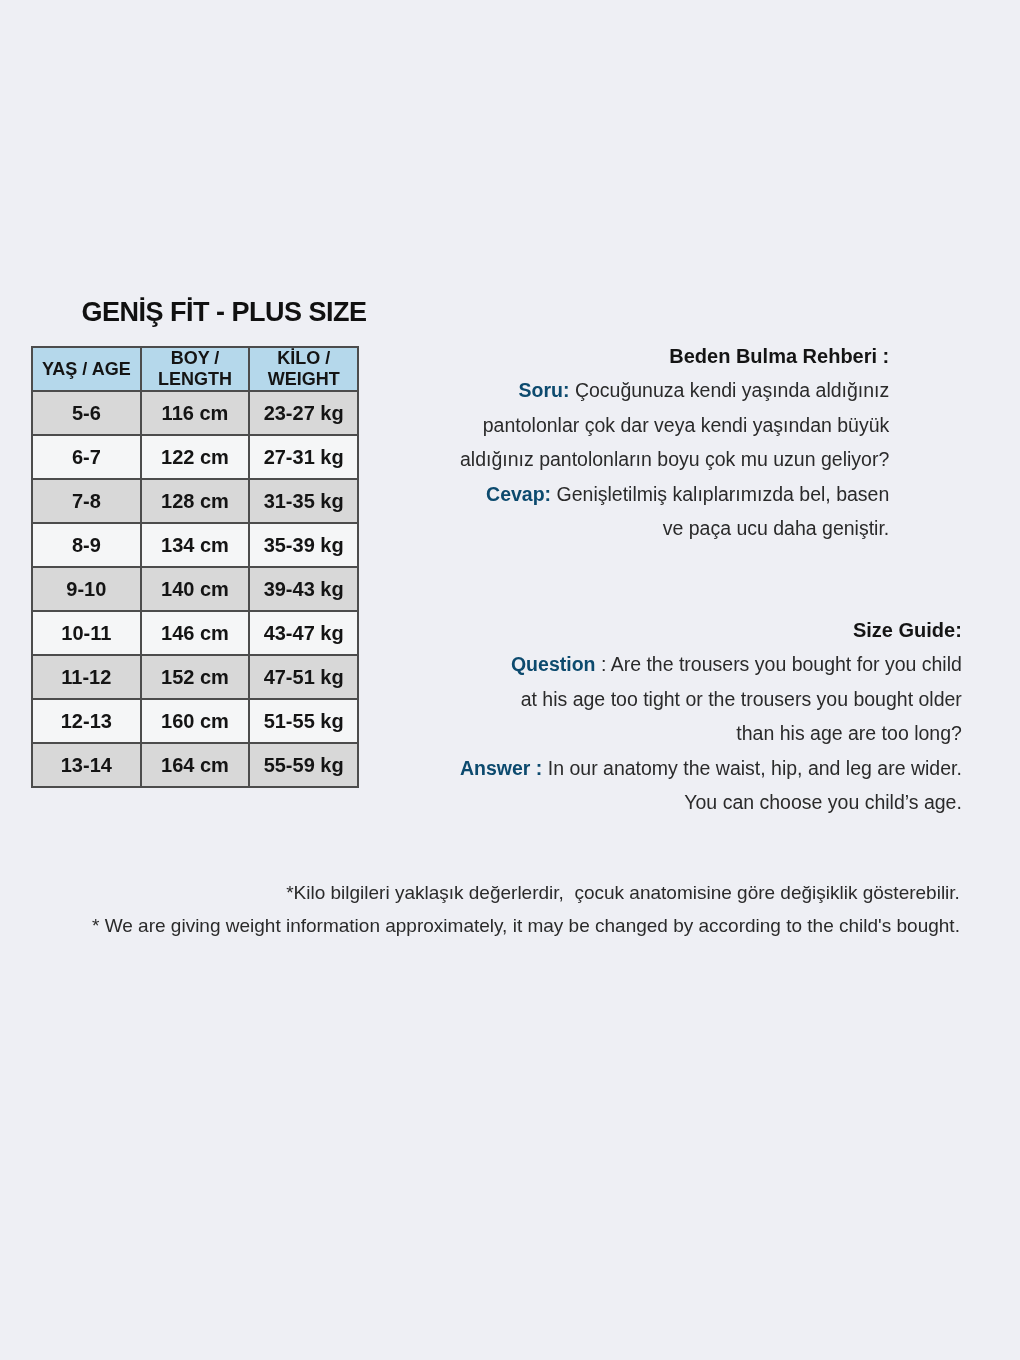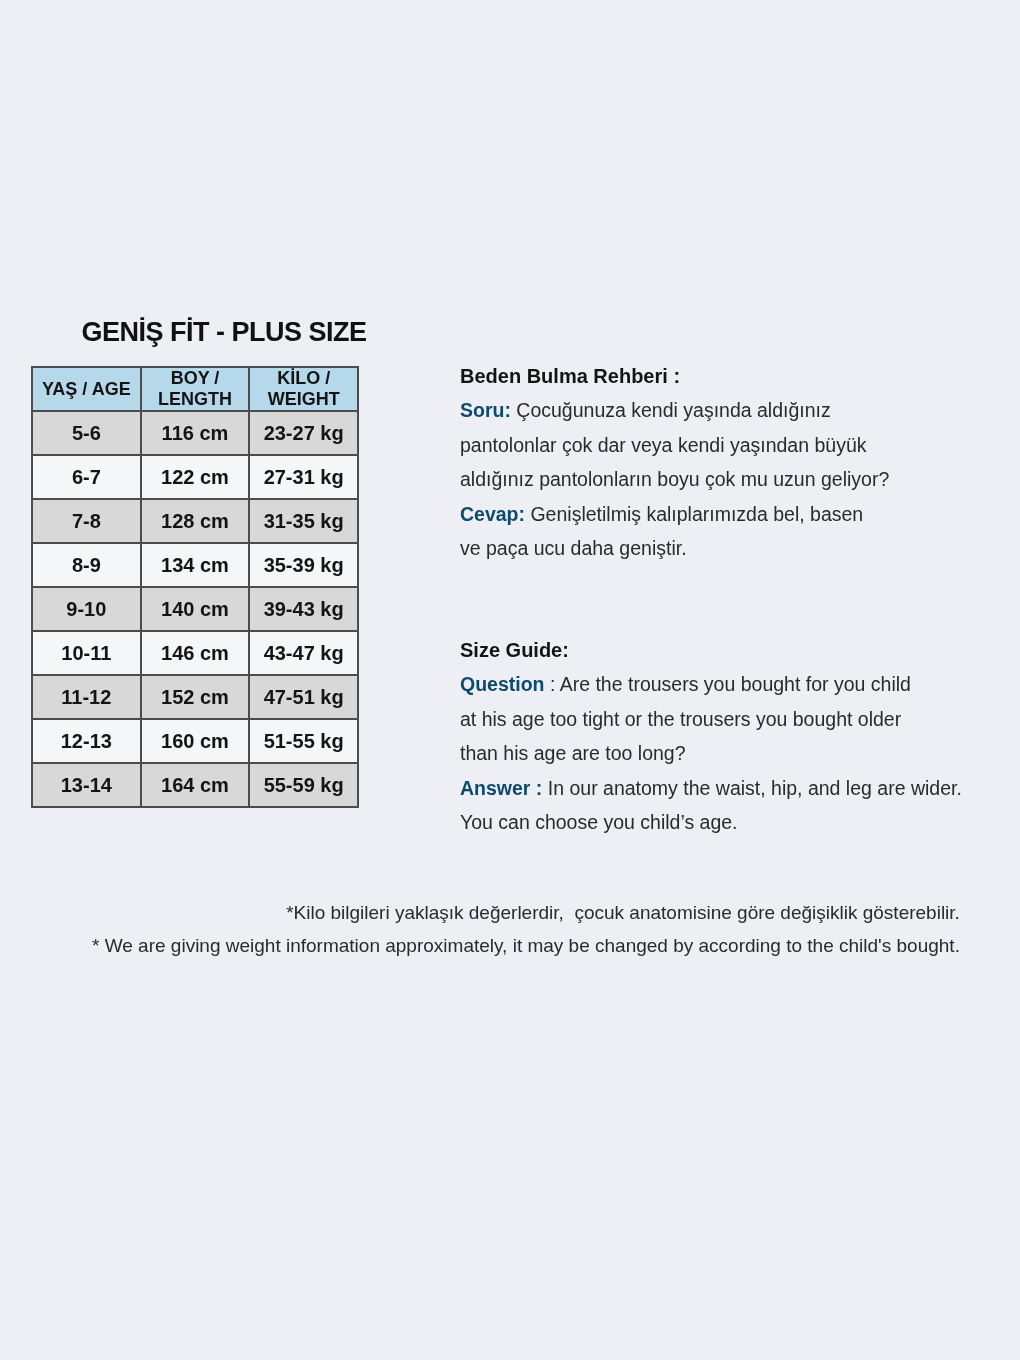--- a/index.html
+++ b/index.html
@@ -11,21 +11,20 @@
     height: 1360px;
     background: #eeeff4;
     font-family: "Liberation Sans", sans-serif;
     color: #232323;
     position: relative;
     overflow: hidden;
   }
   .page {
     position: absolute;
     inset: 0;
-    margin-top: 20px;
   }
   .title {
     position: absolute;
     left: 48px;
     top: 297px;
     width: 352px;
     text-align: center;
     font-size: 27px;
     font-weight: 900;
     letter-spacing: -0.5px;
@@ -67,21 +66,21 @@
     left: 460px;
     font-size: 19.5px;
     line-height: 34.4px;
     color: #2a2a2a;
   }
   .guide .heading {
     font-size: 20px;
     font-weight: bold;
     color: #141414;
   }
-  .guide .line { white-space: pre-wrap; }
+  .guide .line { white-space: pre-wrap; text-align: right; }
   .guide .b { font-weight: bold; color: #0c4a6e; }
   .guide-tr { top: 339px; }
   .guide-en { top: 613px; }
 
   .notes {
     position: absolute;
     left: 92px;
     top: 876px;
     font-size: 19px;
     line-height: 33px;

